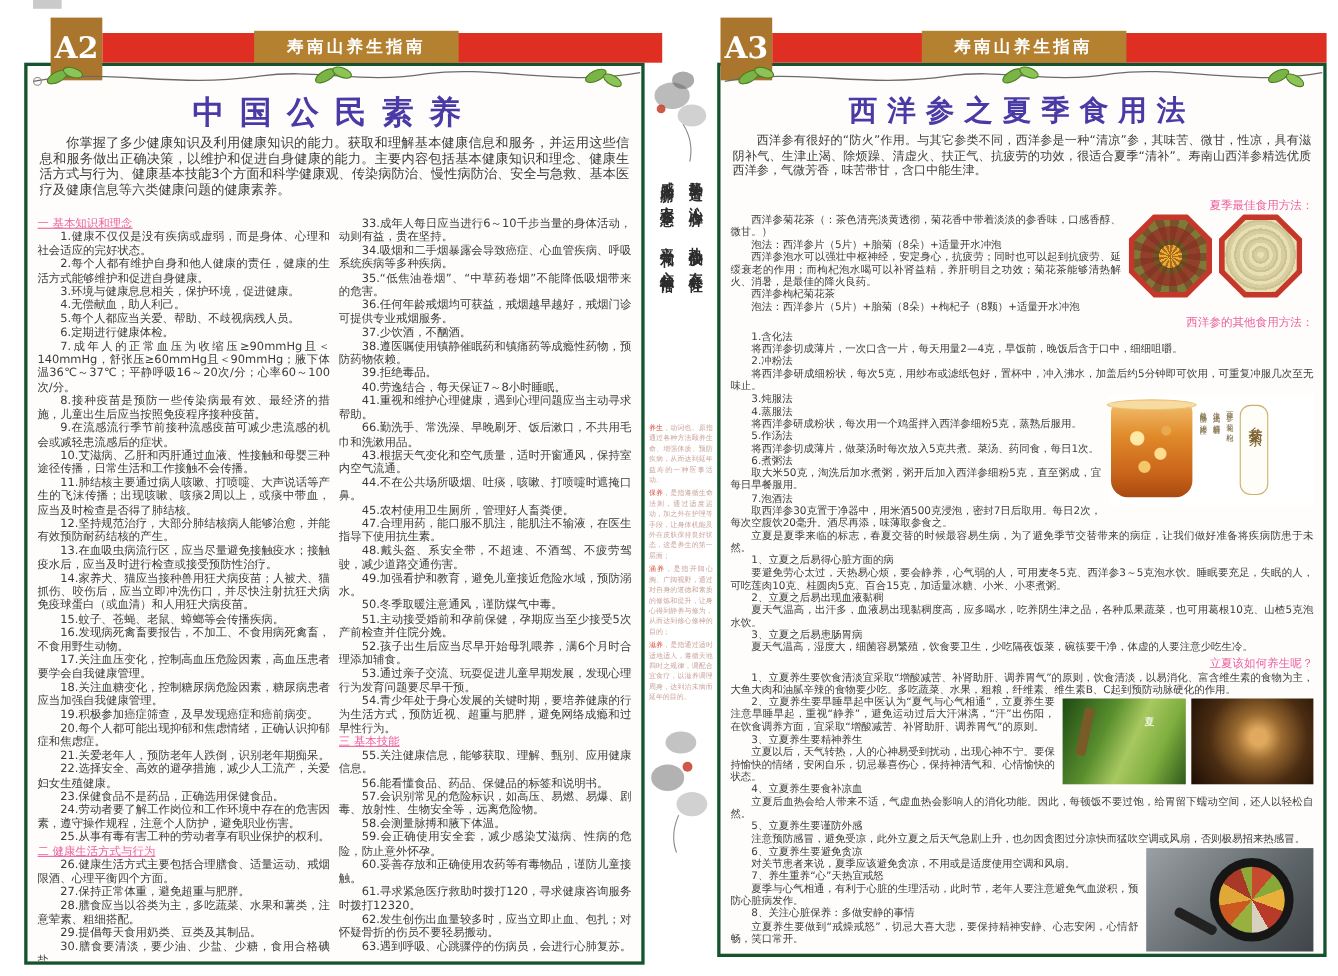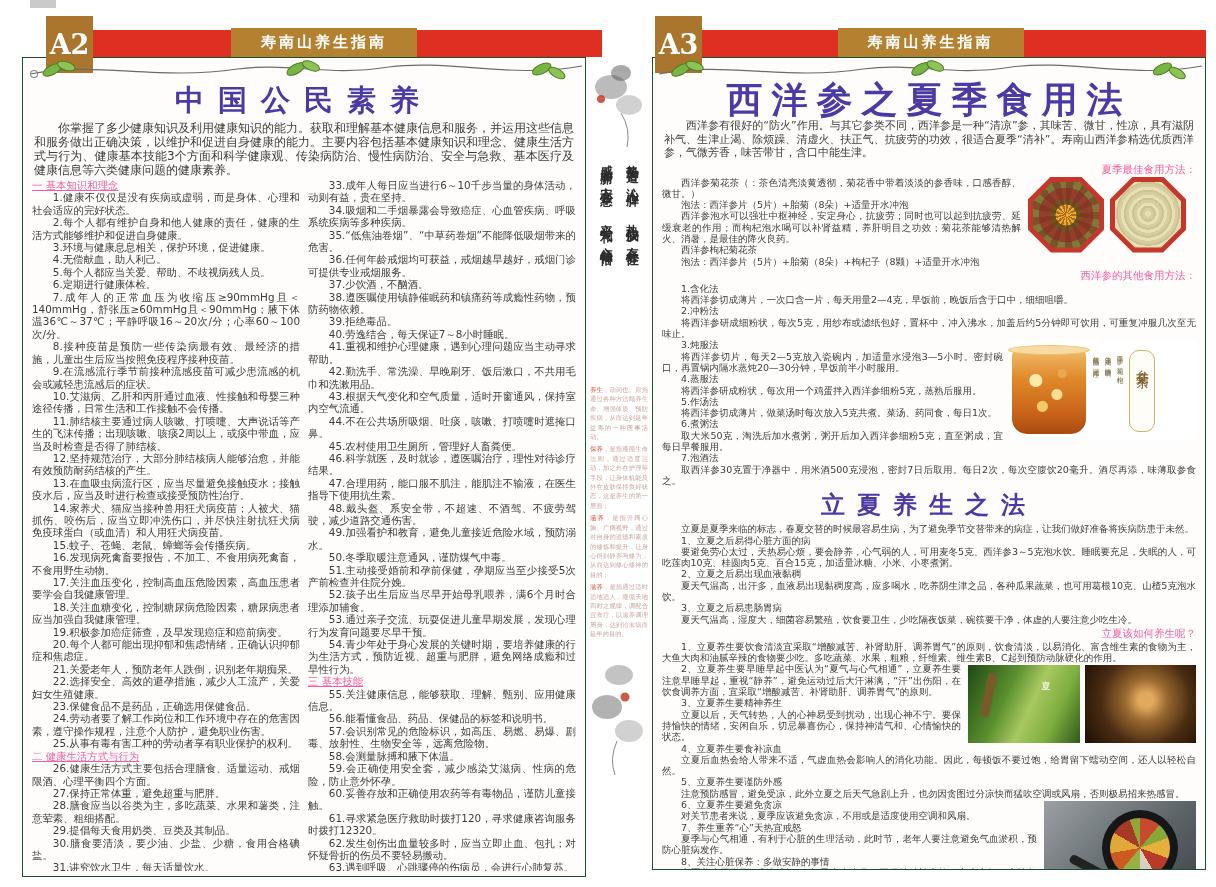--- a/index.html
+++ b/index.html
@@ -16,31 +16,31 @@
          font-family:"DejaVu Serif","Liberation Serif",serif;}
   .strip{position:absolute;left:47px;right:0;top:14px;height:27px;background:#df2f23;}
   .strip-box{position:absolute;left:50%;top:12px;transform:translateX(-50%);min-width:186px;height:29px;
              background:#b3812f;color:#fff;display:flex;align-items:center;justify-content:center;
              font-size:15px;font-weight:bold;letter-spacing:3px;padding:0 14px;box-sizing:border-box;}
   .vine{position:absolute;top:57px;height:26px;z-index:5;}
   .vine-l{left:26px;width:560px;}
   .vine-r{left:655px;width:551px;}
 
   
-  .page{position:absolute;top:57px;background:#fffdfb;border:1px solid #14532d;box-sizing:border-box;overflow:hidden;}
+  .page{position:absolute;top:57px;background:#fffdfb;border:3px solid #14532d;box-sizing:border-box;overflow:hidden;}
   .page-left{left:22px;width:564px;height:820px;padding:26px 9px 4px;}
   .page-right{left:652px;width:554px;height:813px;padding:26px 9px 4px;}
 
   .ptitle{margin:0;text-align:center;color:#4a3aa5;font-weight:bold;
           font-family:"DejaVu Serif","Liberation Serif",serif;}
   .pt-l{font-size:29px;letter-spacing:14px;line-height:32px;}
-  .pt-r{font-size:36px;letter-spacing:9px;line-height:30px;}
+  .pt-r{font-size:26px;letter-spacing:9px;line-height:30px;}
   .t2{font-size:24px;letter-spacing:12px;line-height:28px;clear:both;margin:5px 0 4px;}
 
-  .intro{margin:5px 2px 2px;text-indent:2em;text-align:justify;}
+  .intro{margin:5px 2px 18px;text-indent:2em;text-align:justify;}
   .intro-l{font-size:12px;line-height:14px;}
   .intro-r{font-size:11px;line-height:13.5px;}
 
   .mh{color:#ec5f9f !important;text-indent:0 !important;text-decoration:underline;}
   p.mhline{margin:1px 0;font-size:10.5px;line-height:14px;color:#ec5f9f;text-align:right;}
 
   
   .li{margin:0;text-indent:2em;text-align:justify;}
   .page-left .li{font-size:10.4px;line-height:12.4px;}
   .page-right .li{font-size:9.5px;line-height:11.3px;}
@@ -176,25 +176,24 @@
 
         <p class="li">33.成年人每日应当进行6～10千步当量的身体活动，动则有益，贵在坚持。</p>
             <p class="li">34.吸烟和二手烟暴露会导致癌症、心血管疾病、呼吸系统疾病等多种疾病。</p>
             <p class="li">35.“低焦油卷烟”、“中草药卷烟”不能降低吸烟带来的危害。</p>
             <p class="li">36.任何年龄戒烟均可获益，戒烟越早越好，戒烟门诊可提供专业戒烟服务。</p>
             <p class="li">37.少饮酒，不酗酒。</p>
             <p class="li">38.遵医嘱使用镇静催眠药和镇痛药等成瘾性药物，预防药物依赖。</p>
             <p class="li">39.拒绝毒品。</p>
             <p class="li">40.劳逸结合，每天保证7～8小时睡眠。</p>
             <p class="li">41.重视和维护心理健康，遇到心理问题应当主动寻求帮助。</p>
-            <p class="li">42.勤洗手、常洗澡、早晚刷牙、饭后漱口，不共用毛巾和洗漱用品。</p>
+            <p class="li">66.勤洗手、常洗澡、早晚刷牙、饭后漱口，不共用毛巾和洗漱用品。</p>
             <p class="li">43.根据天气变化和空气质量，适时开窗通风，保持室内空气流通。</p>
             <p class="li">44.不在公共场所吸烟、吐痰，咳嗽、打喷嚏时遮掩口鼻。</p>
             <p class="li">45.农村使用卫生厕所，管理好人畜粪便。</p>
-            <p class="li">46.科学就医，及时就诊，遵医嘱治疗，理性对待诊疗结果。</p>
             <p class="li">47.合理用药，能口服不肌注，能肌注不输液，在医生指导下使用抗生素。</p>
             <p class="li">48.戴头盔、系安全带，不超速、不酒驾、不疲劳驾驶，减少道路交通伤害。</p>
             <p class="li">49.加强看护和教育，避免儿童接近危险水域，预防溺水。</p>
             <p class="li">50.冬季取暖注意通风，谨防煤气中毒。</p>
             <p class="li">51.主动接受婚前和孕前保健，孕期应当至少接受5次产前检查并住院分娩。</p>
             <p class="li">52.孩子出生后应当尽早开始母乳喂养，满6个月时合理添加辅食。</p>
             <p class="li">53.通过亲子交流、玩耍促进儿童早期发展，发现心理行为发育问题要尽早干预。</p>
             <p class="li">54.青少年处于身心发展的关键时期，要培养健康的行为生活方式，预防近视、超重与肥胖，避免网络成瘾和过早性行为。</p>
             <p class="li mh">三 基本技能</p>
             <p class="li">55.关注健康信息，能够获取、理解、甄别、应用健康信息。</p>
@@ -300,32 +299,30 @@
       <div class="tea-tags">
         <span class="vtiny">益气醒脑　消火降压</span>
         <span class="vtiny">生津止渴　清肝明目</span>
         <span class="vtiny">西洋参　菊花　枸杞</span>
       </div>
       <div class="tea-label">参菊茶</div>
     </div>
     <div>
 
     <p class="li">3.炖服法</p>
-        <p class="li">将西洋参切片，每天2—5克放入瓷碗内，加适量水浸泡3—5小时。密封碗口，再置锅内隔水蒸炖20—30分钟，早饭前半小时服用。</p>
         <p class="li">4.蒸服法</p>
         <p class="li">将西洋参研成粉状，每次用一个鸡蛋拌入西洋参细粉5克，蒸熟后服用。</p>
         <p class="li">5.作汤法</p>
         <p class="li">将西洋参切成薄片，做菜汤时每次放入5克共煮。菜汤、药同食，每日1次。</p>
         <p class="li">6.煮粥法</p>
         <p class="li">取大米50克，淘洗后加水煮粥，粥开后加入西洋参细粉5克，直至粥成，宜每日早餐服用。</p>
         <p class="li">7.泡酒法</p>
         <p class="li">取西洋参30克置于净器中，用米酒500克浸泡，密封7日后取用。每日2次，每次空腹饮20毫升。酒尽再添，味薄取参食之。</p>
       </div>
 
-    <h2 class="ptitle t2">立夏养生之法</h2>
     <div>
 
     <p class="li">立夏是夏季来临的标志，春夏交替的时候最容易生病，为了避免季节交替带来的病症，让我们做好准备将疾病防患于未然。</p>
         <p class="li">1、立夏之后易得心脏方面的病</p>
         <p class="li">要避免劳心太过，天热易心烦，要会静养，心气弱的人，可用麦冬5克、西洋参3～5克泡水饮。睡眠要充足，失眠的人，可吃莲肉10克、桂圆肉5克、百合15克，加适量冰糖、小米、小枣煮粥。</p>
         <p class="li">2、立夏之后易出现血液黏稠</p>
         <p class="li">夏天气温高，出汗多，血液易出现黏稠度高，应多喝水，吃养阴生津之品，各种瓜果蔬菜，也可用葛根10克、山楂5克泡水饮。</p>
         <p class="li">3、立夏之后易患肠胃病</p>
         <p class="li">夏天气温高，湿度大，细菌容易繁殖，饮食要卫生，少吃隔夜饭菜，碗筷要干净，体虚的人要注意少吃生冷。</p>
       </div>

